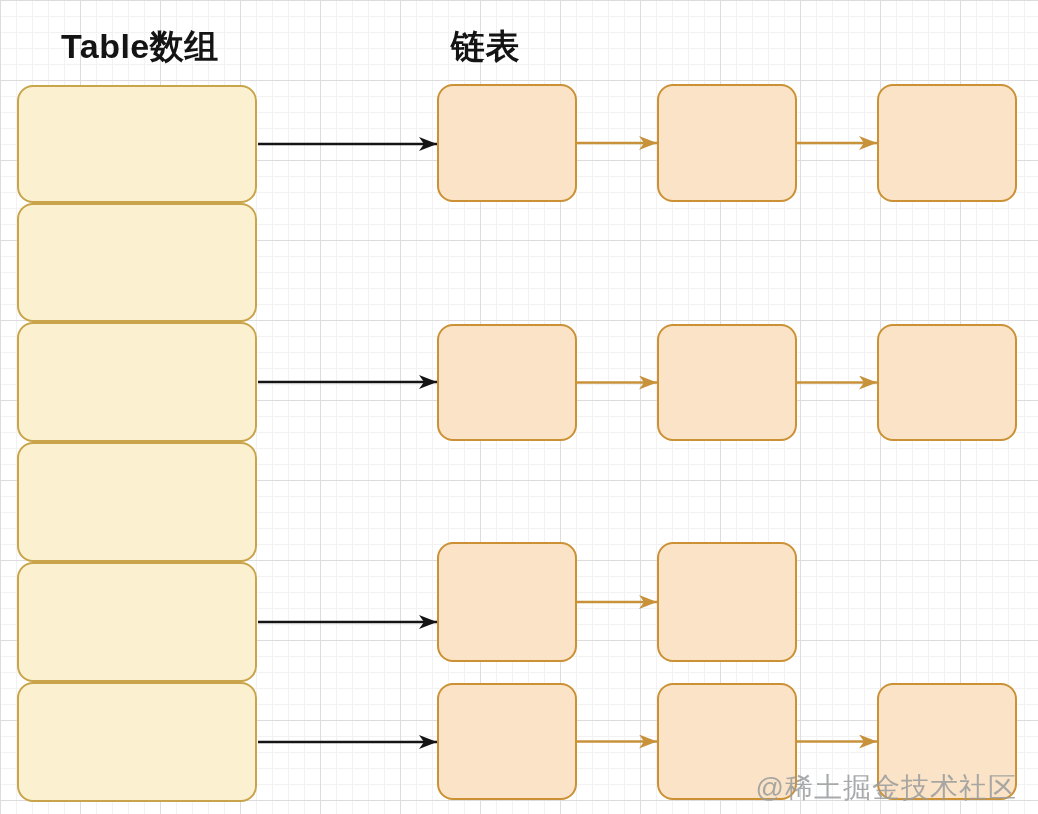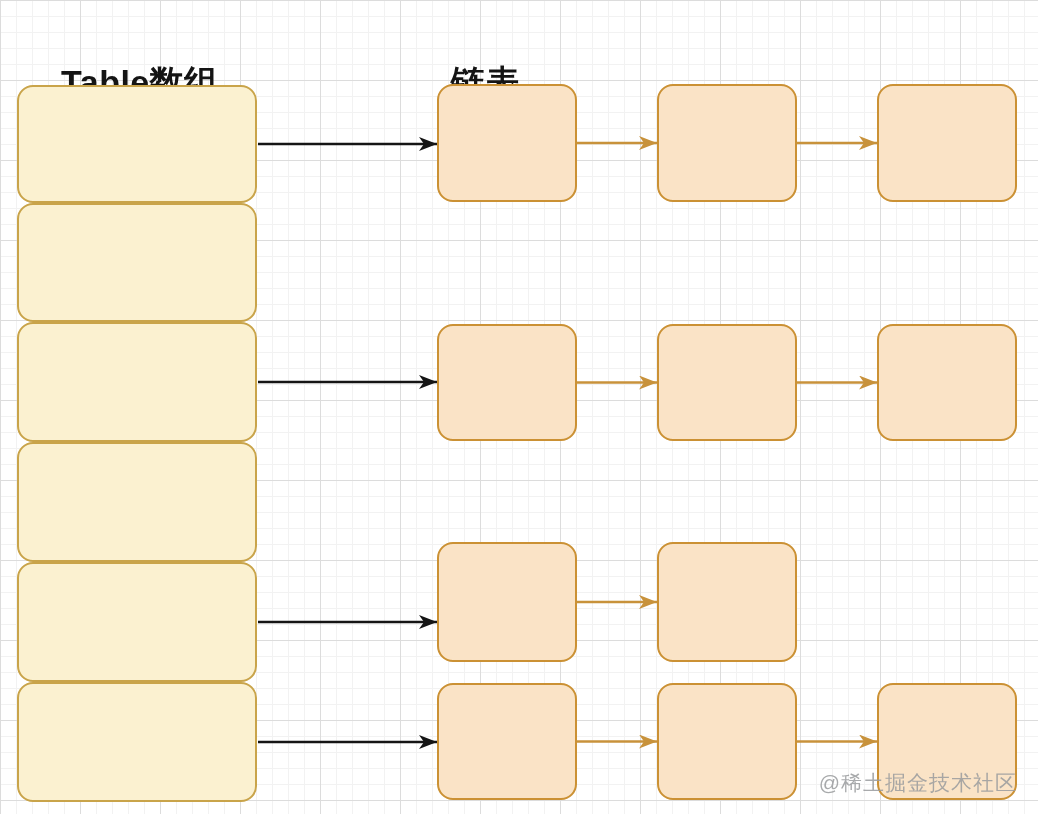--- a/index.html
+++ b/index.html
@@ -16,21 +16,20 @@
     background-size:80px 80px,80px 80px,16px 16px,16px 16px;
     font-family:"Liberation Sans","DejaVu Sans",sans-serif;
   }
   .title{
     position:absolute;
     font-size:34px;
     font-weight:600;
     color:#141414;
     white-space:nowrap;
     letter-spacing:0.5px;
-    margin-top:36px;
   }
   .title-table{left:61px;top:24px;}
   .title-list{left:451px;top:24px;text-align:center;}
   .table-slot{
     position:absolute;
     left:17px;width:240px;
     box-sizing:border-box;
     background:var(--table-fill);
     border:2.5px solid var(--table-border);
     border-radius:16px;
@@ -43,21 +42,21 @@
     border:2.5px solid var(--node-border);
     border-radius:16px;
   }
   .arrow-layer{
     position:absolute;left:0;top:0;width:1038px;height:814px;
     pointer-events:none;
   }
   .watermark{
     position:absolute;
     top:769px;right:21px;
-    font-size:21px;
+    font-size:28px;
     color:var(--watermark);
     opacity:0.85;
     white-space:nowrap;
     letter-spacing:1px;
   }
 </style>
 </head>
 <body>
 
 <div class="canvas" style="--table-fill: #FBF1D0; --table-border: #C9A44A; --node-fill: #FAE3C6; --node-border: #CB9134; --grid-minor: #F2F2F2; --grid-major: #DCDCDC; --watermark: #9A9C9E;">

